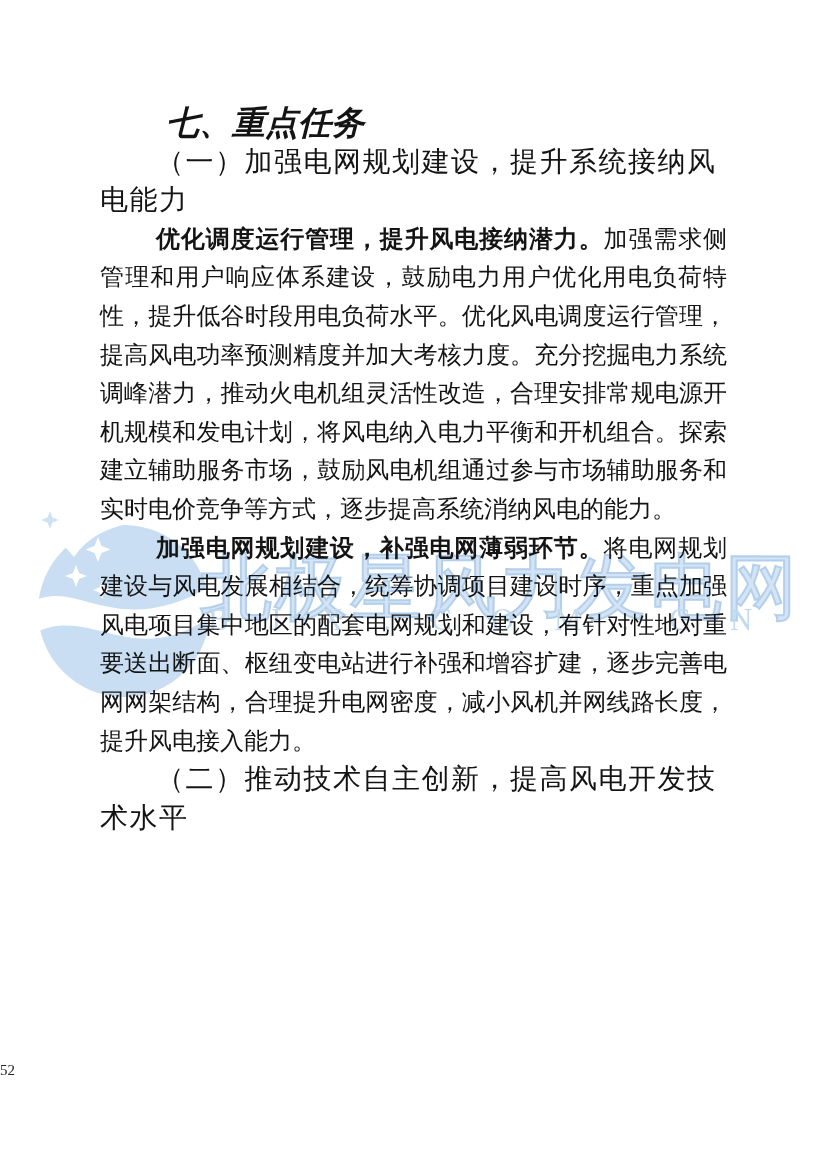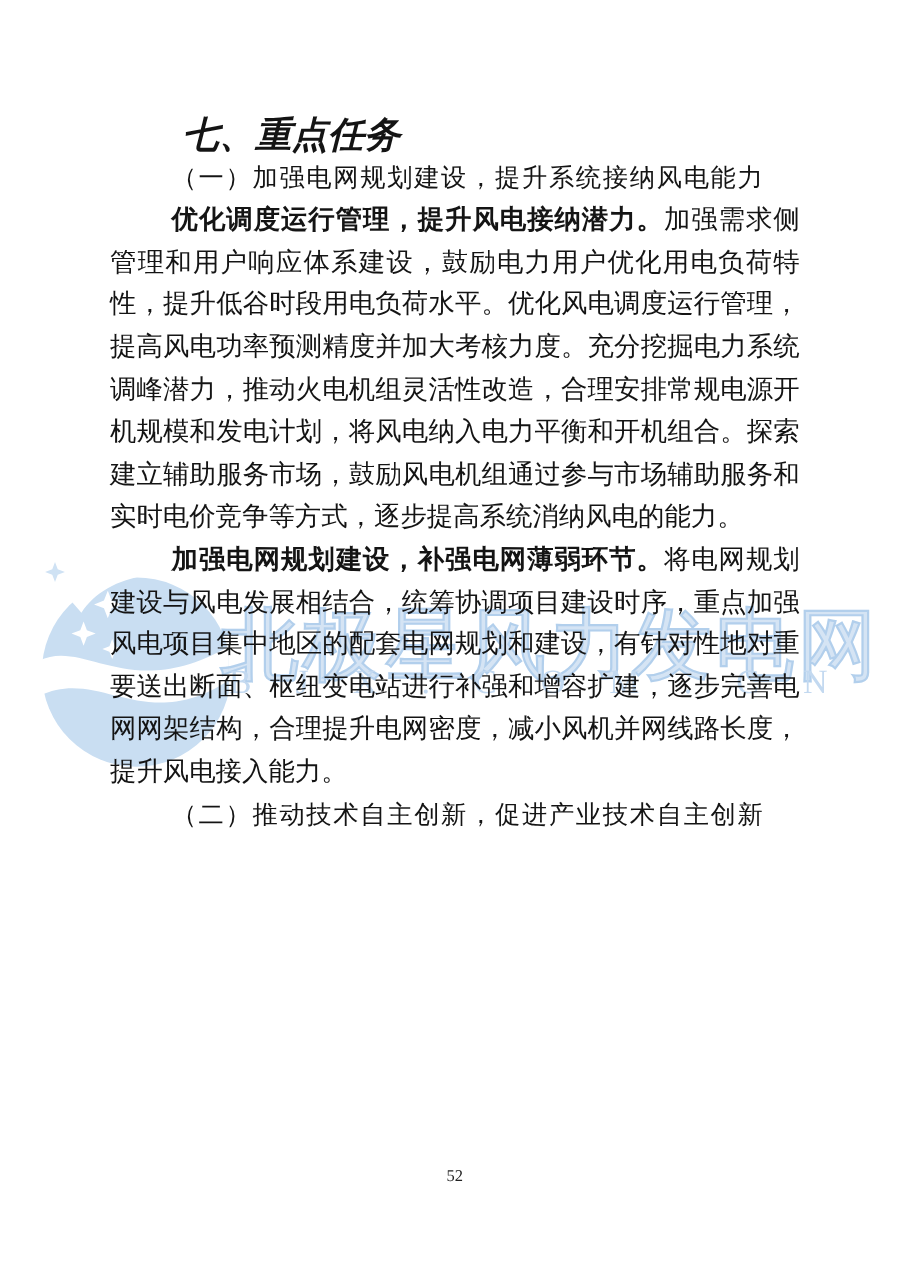--- a/index.html
+++ b/index.html
@@ -27,33 +27,33 @@
   }
   
   .content{position:absolute;left:100px;top:104px;width:627px;z-index:1;}
   .h1{
     font-family:"Liberation Sans","DejaVu Sans",sans-serif;
     font-weight:700;font-size:33px;line-height:38.6px;
     padding-left:66px;
     font-style:italic;
   }
   .subhead{
-    font-size:23px;line-height:38.6px;text-indent:56px;letter-spacing:1.5px;
+    font-size:28px;line-height:38.6px;text-indent:56px;letter-spacing:1.5px;
   }
   .para{
     margin:0;font-size:24px;line-height:38.6px;text-indent:56px;
     text-align:justify;text-justify:inter-character;
   }
   .lead{
     font-family:"Liberation Sans","DejaVu Sans",sans-serif;
     font-weight:700;
   }
   .pageno{
     position:absolute;top:1062px;left:0;width:100%;z-index:1;
-    text-align:center;font-size:15px;color:#222;
+    text-align:left;font-size:15px;color:#222;
   }
 </style>
 </head>
 <body>
 
 <div class="page">
 
   <div class="watermark">
     <svg class="wm-logo" width="172" height="213" viewBox="0 0 172 213">
       <g fill="#c9def2">
@@ -78,20 +78,20 @@
   <div class="content">
 
     <div class="h1">七、重点任务</div>
 
     <div class="subhead">（一）加强电网规划建设，提升系统接纳风电能力</div>
 
     <p class="para"><span class="lead">优化调度运行管理，提升风电接纳潜力。</span><span>加强需求侧管理和用户响应体系建设，鼓励电力用户优化用电负荷特性，提升低谷时段用电负荷水平。优化风电调度运行管理，提高风电功率预测精度并加大考核力度。充分挖掘电力系统调峰潜力，推动火电机组灵活性改造，合理安排常规电源开机规模和发电计划，将风电纳入电力平衡和开机组合。探索建立辅助服务市场，鼓励风电机组通过参与市场辅助服务和实时电价竞争等方式，逐步提高系统消纳风电的能力。</span></p>
 
     <p class="para"><span class="lead">加强电网规划建设，补强电网薄弱环节。</span><span>将电网规划建设与风电发展相结合，统筹协调项目建设时序，重点加强风电项目集中地区的配套电网规划和建设，有针对性地对重要送出断面、枢纽变电站进行补强和增容扩建，逐步完善电网网架结构，合理提升电网密度，减小风机并网线路长度，提升风电接入能力。</span></p>
 
-    <div class="subhead">（二）推动技术自主创新，促进产业技术自主创新</div>
+    <div class="subhead">（二）推动技术自主创新，提高风电开发技术水平</div>
 
 
   </div>
 
   <div class="pageno">52</div>
 
 </div>
 
 </body></html>

